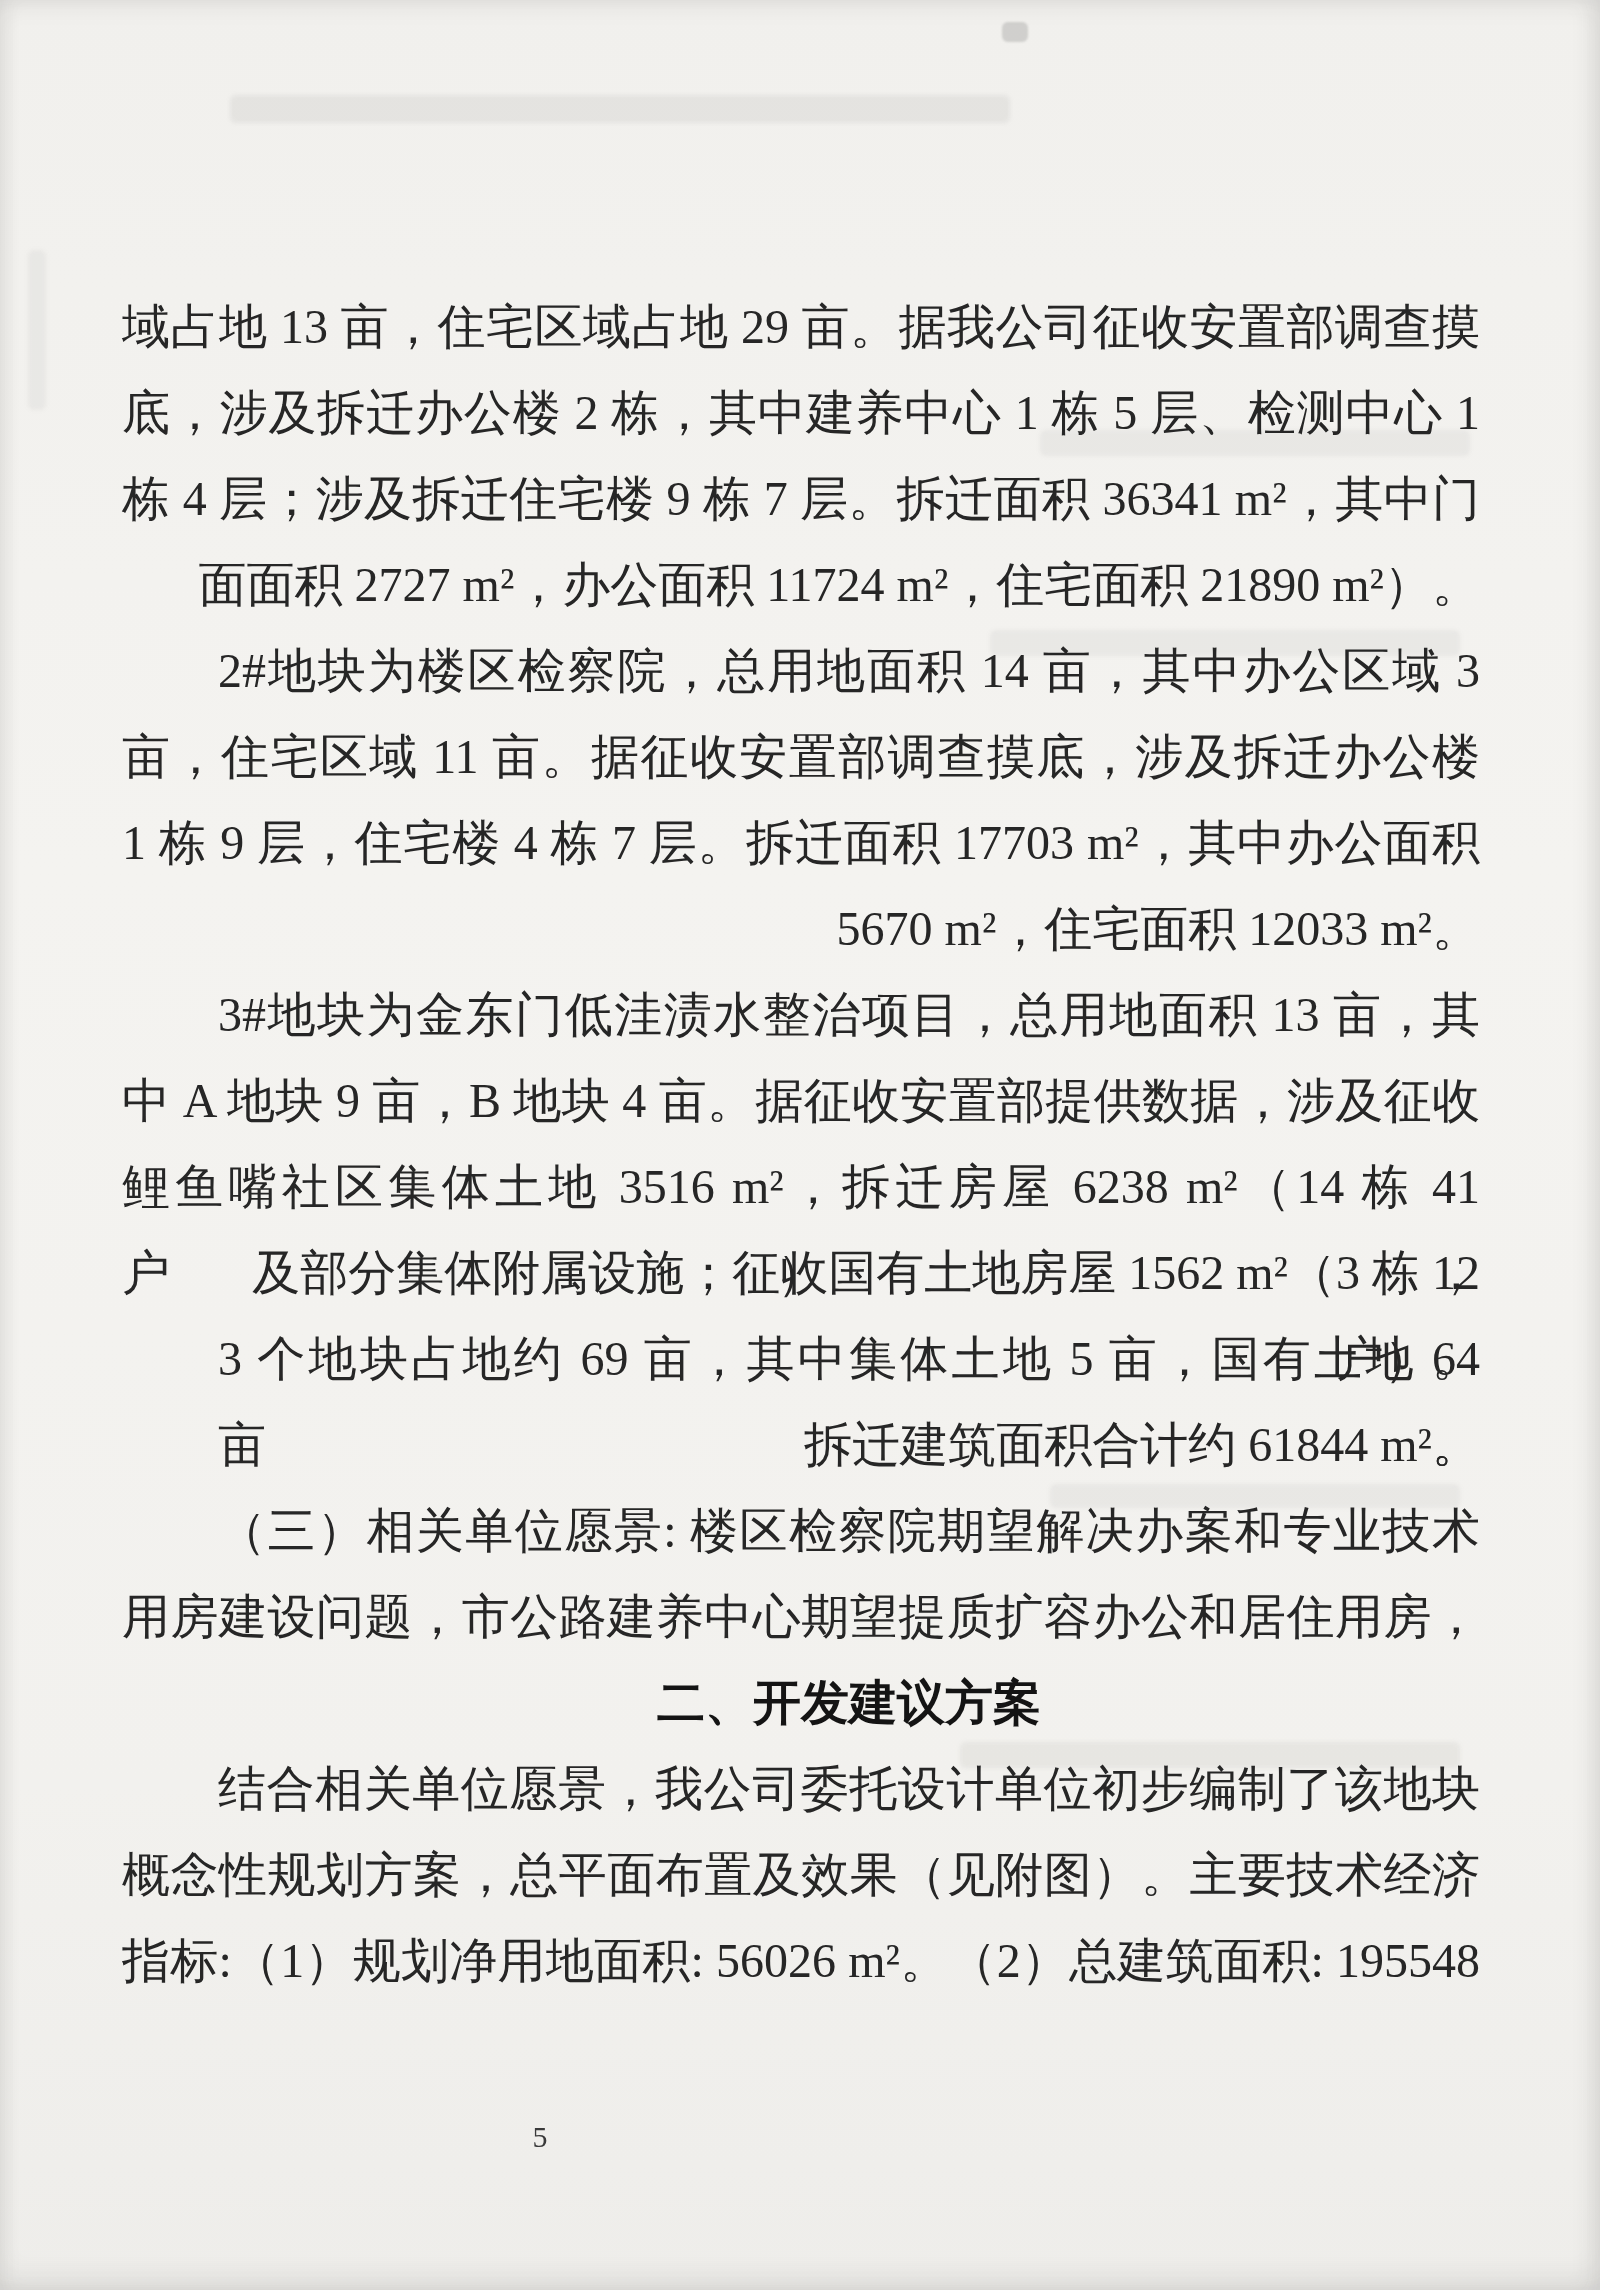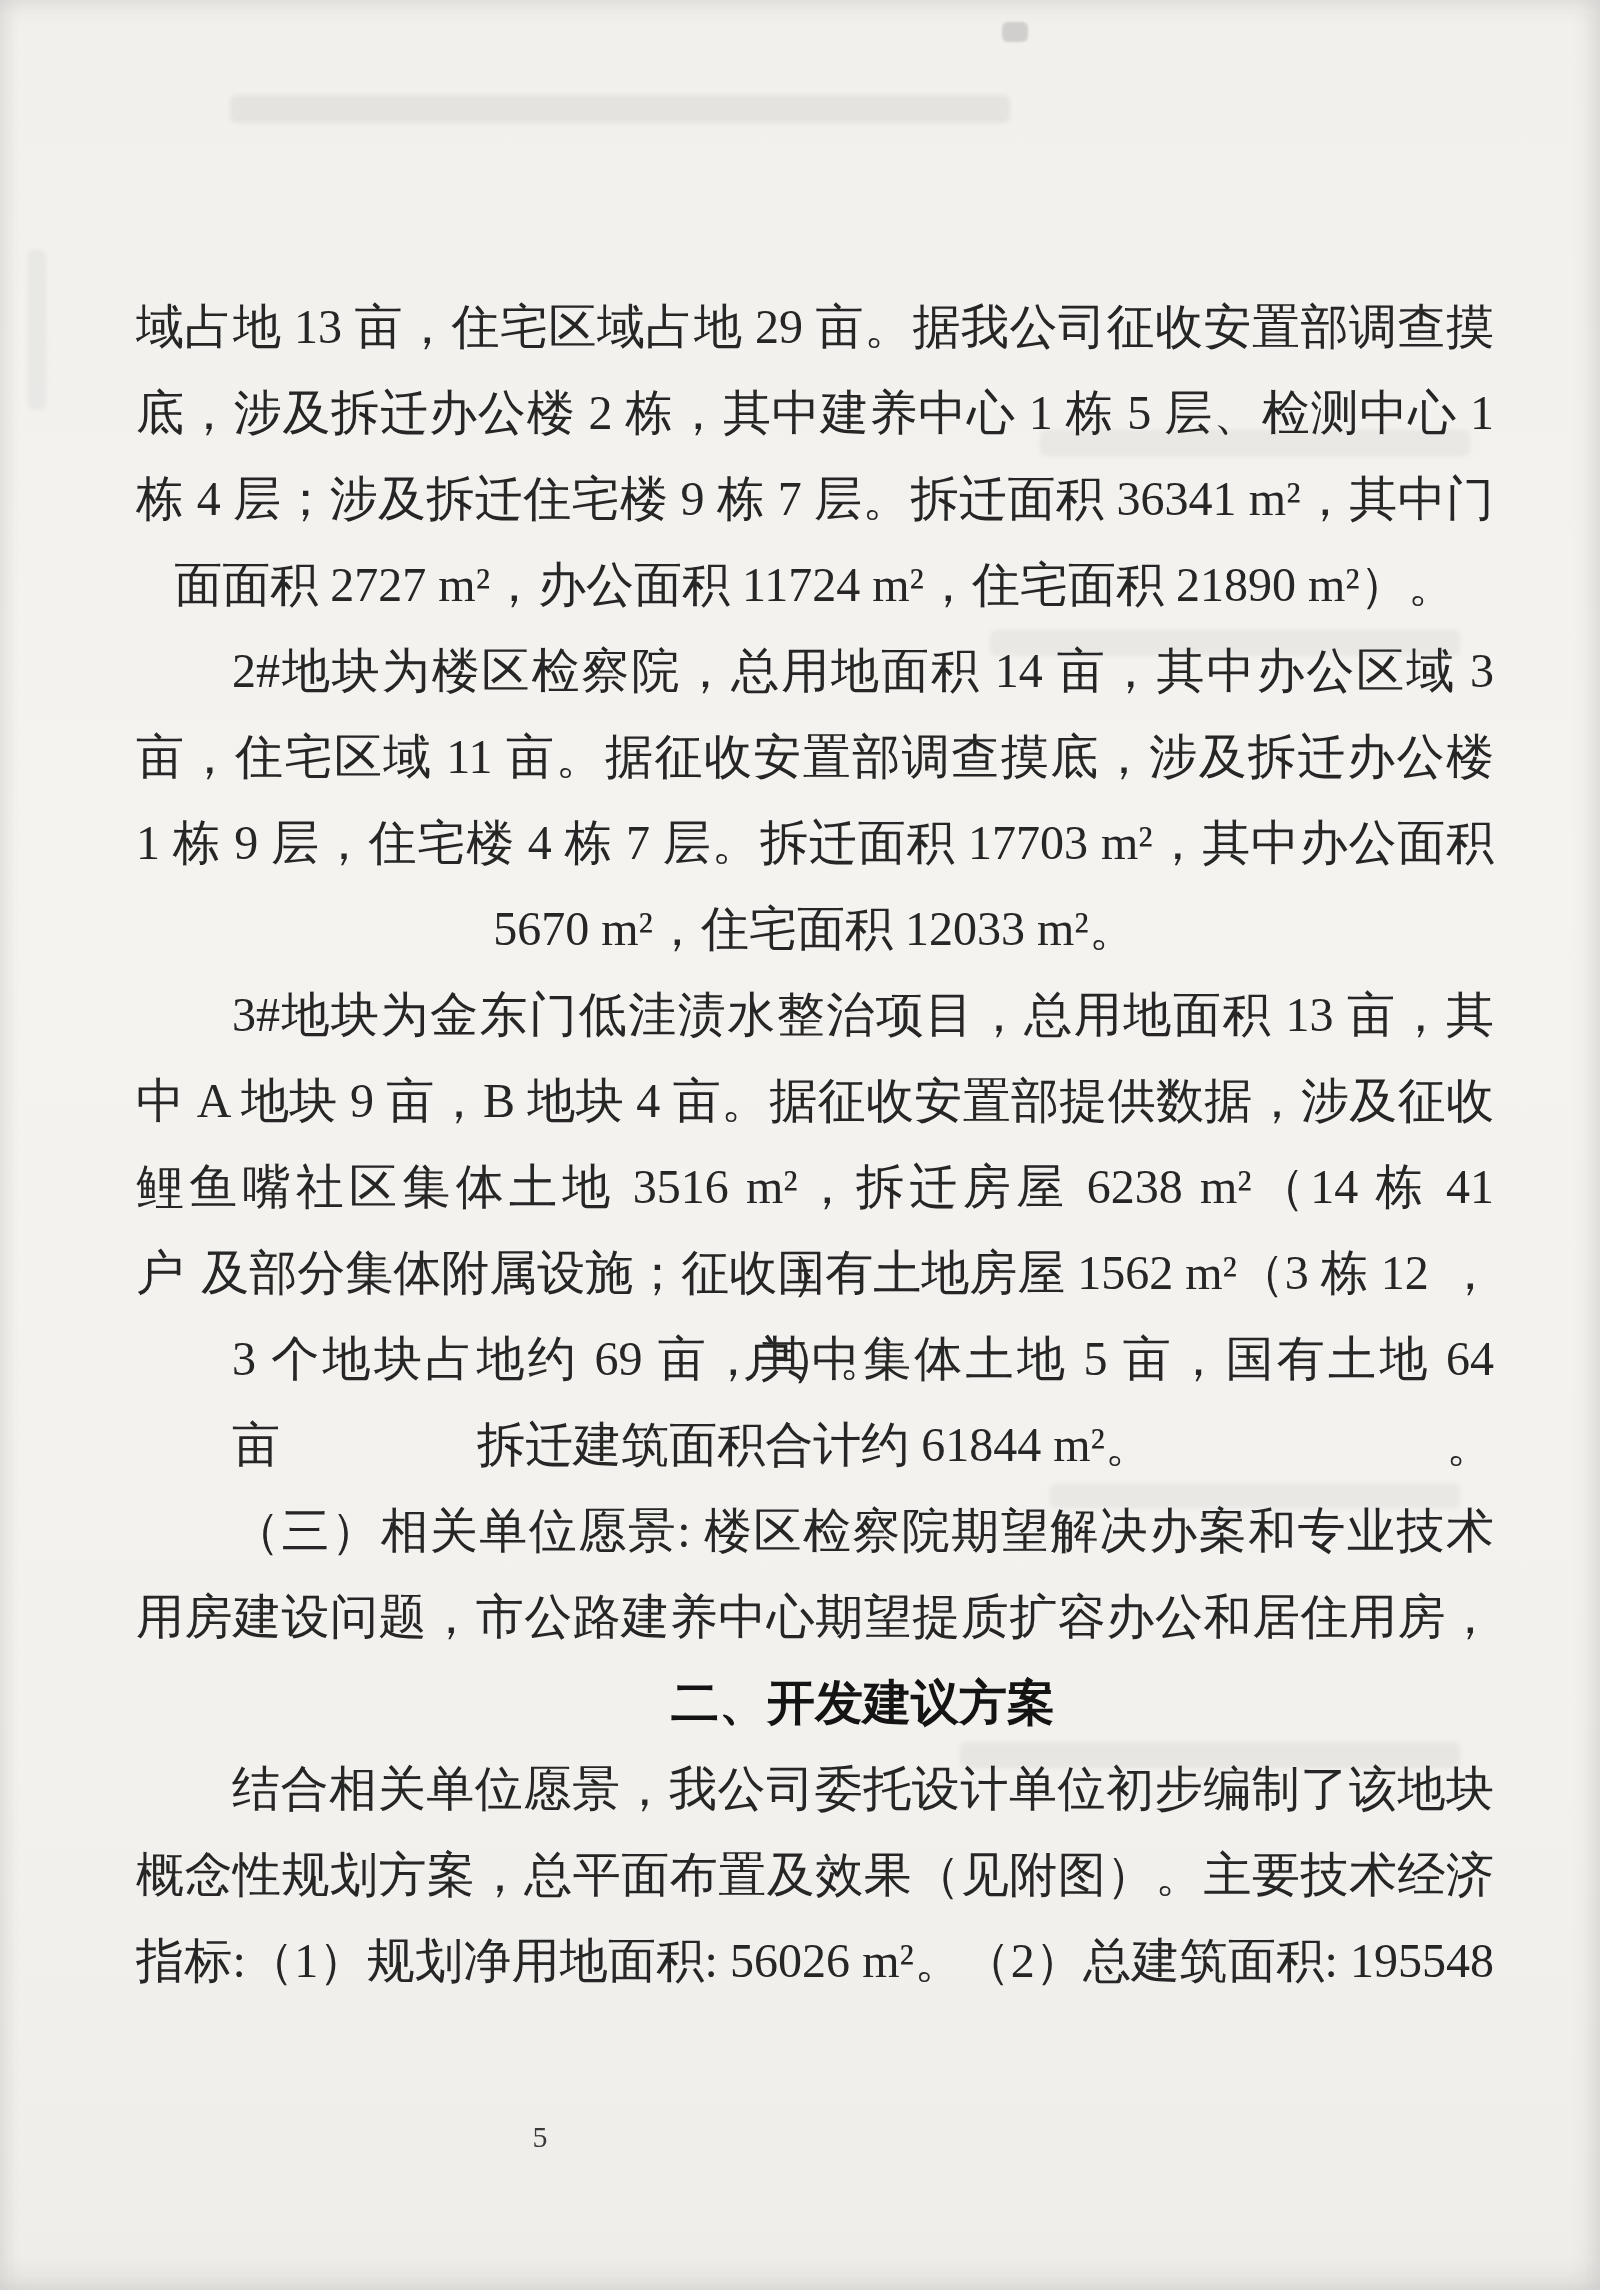--- a/index.html
+++ b/index.html
@@ -26,38 +26,38 @@
     pointer-events: none;
     box-shadow:
       inset 0 12px 20px rgba(60,58,55,0.04),
       inset 0 -16px 22px rgba(60,58,55,0.07),
       inset -14px 0 18px rgba(60,58,55,0.05),
       inset 10px 0 16px rgba(60,58,55,0.03);
     z-index: 3;
   }
   .doc {
     position: absolute;
-    left: 136px;
+    left: 122px;
     top: 284px;
     width: 1358px;
     z-index: 2;
   }
   .line {
     font-size: 48px;
     height: 86px;
     line-height: 86px;
     color: #262626;
     white-space: normal;
   }
   .justified {
     text-align: justify;
     text-align-last: justify;
   }
   .last {
-    text-align: center;
+    text-align: right;
   }
   .heading {
     font-family: "Liberation Sans", "DejaVu Sans", sans-serif;
     font-weight: 700;
     color: #141414;
     text-align: center;
   }
   .indent { padding-left: 96px; }
   .page-number {
     position: absolute;

